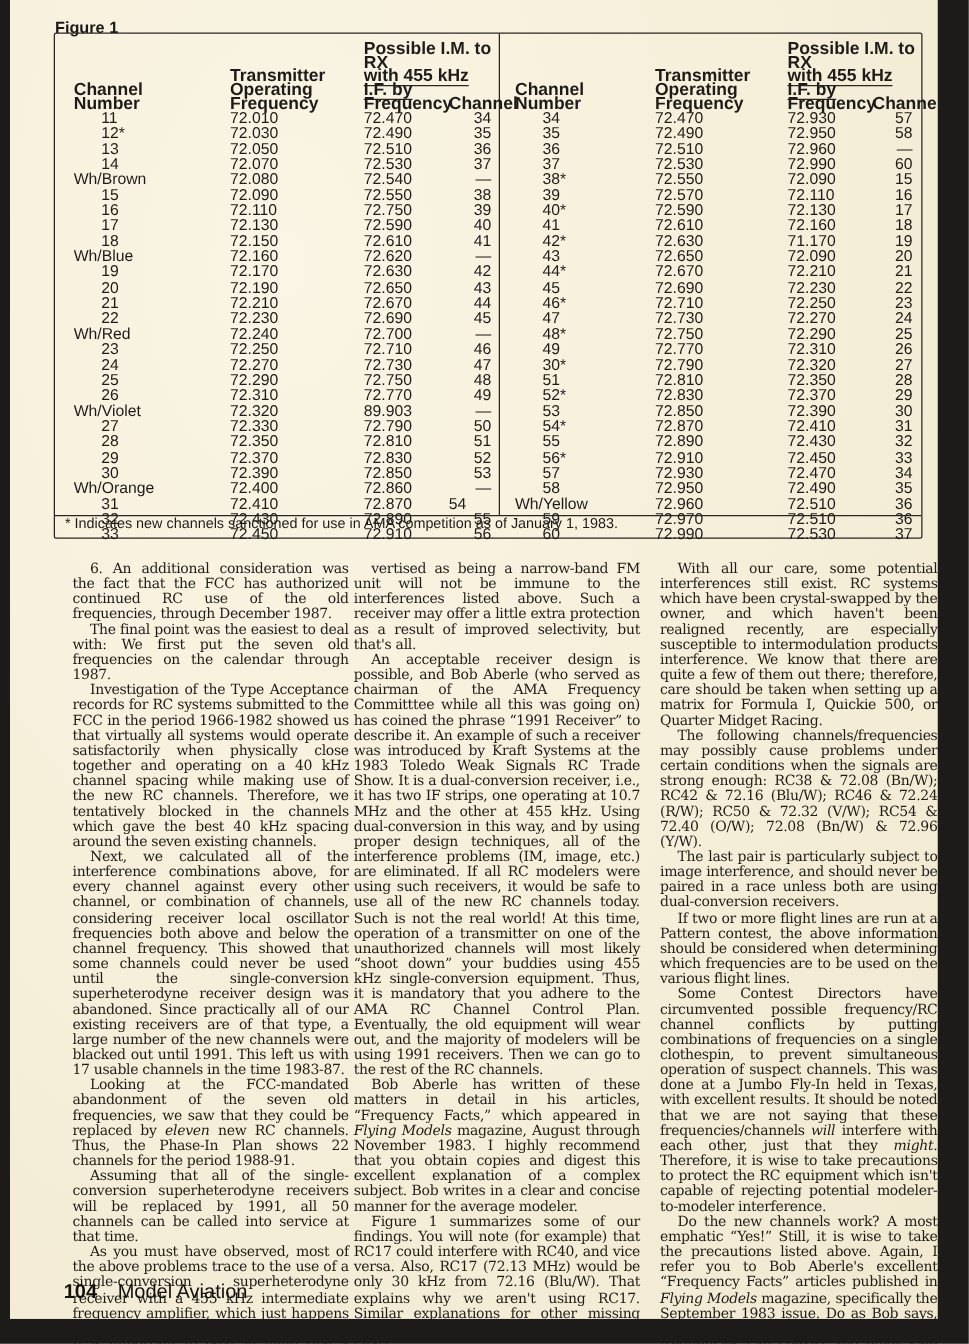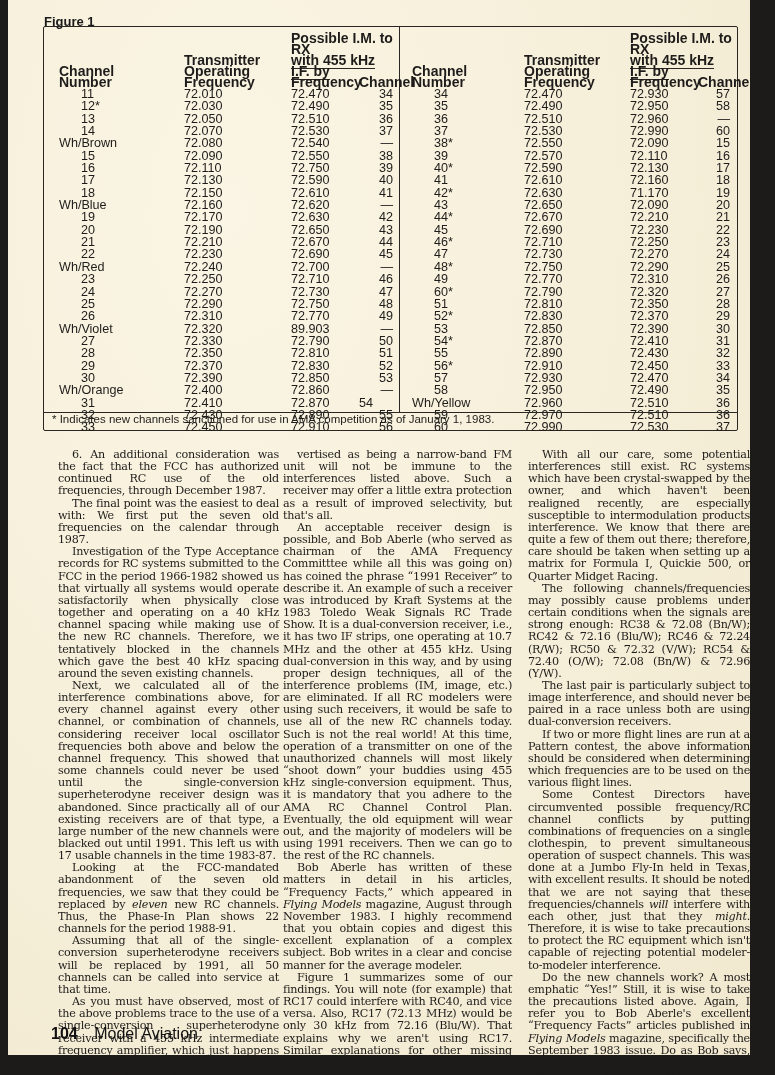--- a/index.html
+++ b/index.html
@@ -341,21 +341,21 @@
               <td style="width:68px">72.290</td>
               <td style="text-align:right;padding-right:2px">25</td>
             </tr>
             <tr>
               <td style="padding-left:22px">49</td>
               <td>72.770</td>
               <td style="width:68px">72.310</td>
               <td style="text-align:right;padding-right:2px">26</td>
             </tr>
             <tr>
-              <td style="padding-left:22px">60*</td>
+              <td style="padding-left:22px">30*</td>
               <td>72.790</td>
               <td style="width:68px">72.320</td>
               <td style="text-align:right;padding-right:2px">27</td>
             </tr>
             <tr>
               <td style="padding-left:22px">51</td>
               <td>72.810</td>
               <td style="width:68px">72.350</td>
               <td style="text-align:right;padding-right:2px">28</td>
             </tr>

